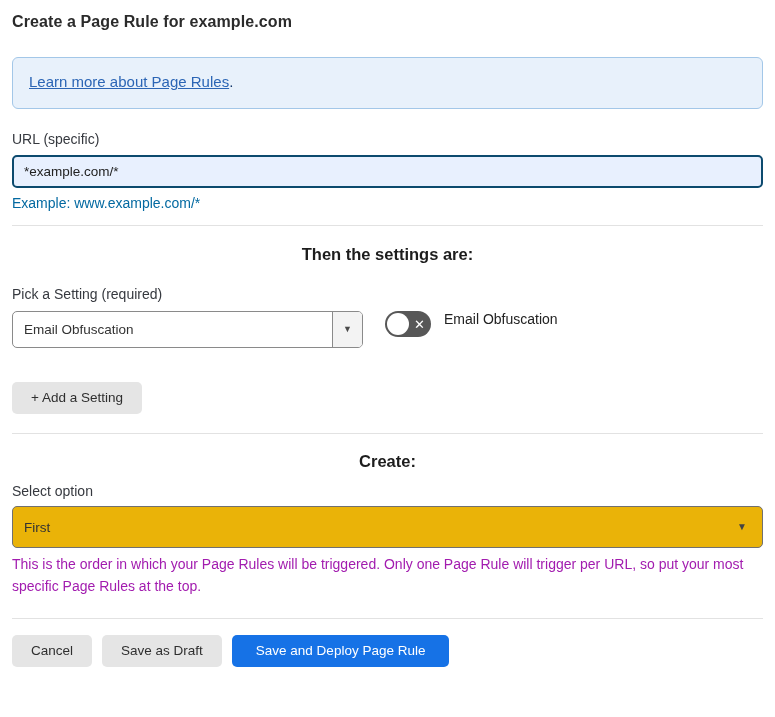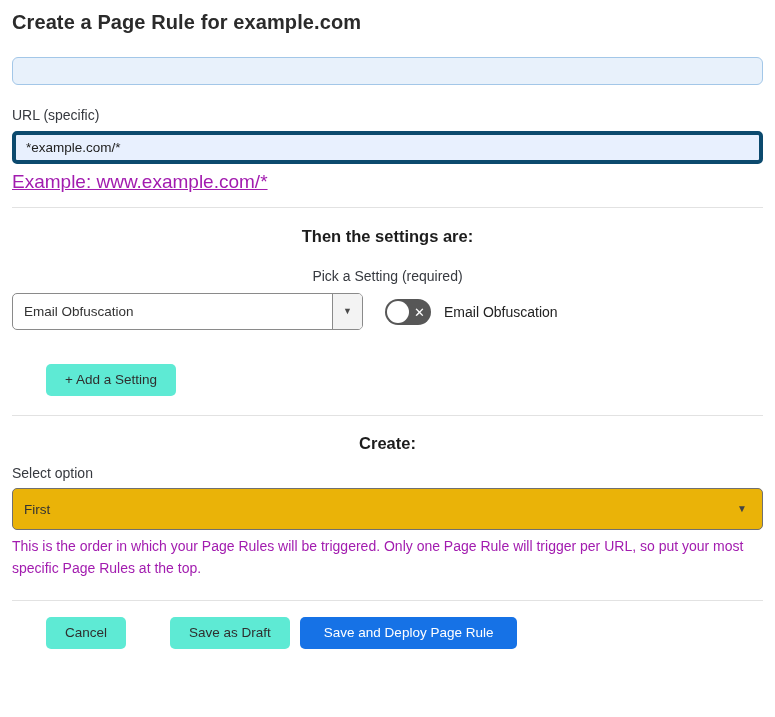--- a/index.html
+++ b/index.html
@@ -7,21 +7,21 @@
   body {
     width: 775px;
     height: 717px;
     font-family: "Liberation Sans", sans-serif;
     color: #2f2f2f;
     padding: 0 12px;
     overflow: hidden;
   }
   .page-title {
     margin-top: 9px;
-    font-size: 20px;
+    font-size: 16px;
     line-height: 26px;
     font-weight: 700;
     color: #2b2b2b;
     letter-spacing: 0.1px;
   }
   .info-box {
     margin-top: 22px;
     background: #e8f1fb;
     border: 1px solid #a3c7e8;
     border-radius: 6px;
@@ -41,50 +41,48 @@
     margin-top: 22px;
     font-size: 14px;
     color: #36393f;
   }
   .url-input {
     display: block;
     width: 100%;
     margin-top: 8px;
     height: 33px;
     background: #e8f0fe;
-    border: 4px solid #0c4a6e;
+    border: 2px solid #0c4a6e;
     border-radius: 5px;
     padding: 0 10px;
     font-family: "Liberation Sans", sans-serif;
     font-size: 13.5px;
     color: #222;
     outline: none;
   }
   .helper-text {
     margin-top: 7px;
-    font-size: 19px;
-    color: #a21caf;
-    text-decoration: underline;
+    font-size: 14px;
+    color: #0369a1;
   }
   .divider {
     border: none;
     border-top: 1px solid #e2e2e2;
     margin-top: 14px;
   }
   .section-heading {
     margin-top: 19px;
     font-size: 16.5px;
     font-weight: 700;
     color: #1d1d1d;
     text-align: center;
   }
   .setting-row {
     margin-top: 9px;
     display: flex;
-    align-items: center;
   }
   .select-box {
     display: flex;
     align-items: stretch;
     width: 351px;
     height: 37px;
     border: 1px solid #8a8a8a;
     border-radius: 5px;
     background: #ffffff;
     cursor: pointer;
@@ -148,21 +146,21 @@
     display: inline-block;
     border: none;
     border-radius: 5px;
     height: 32px;
     padding: 0 19px;
     font-family: "Liberation Sans", sans-serif;
     font-size: 13.5px;
     cursor: pointer;
     line-height: 32px;
   }
-  .btn-gray { background: #5eead4; color: #2f2f2f; margin-left: 34px; }
+  .btn-gray { background: #e5e5e5; color: #2f2f2f; }
   .btn-blue { background: #1672e6; color: #ffffff; padding: 0 24px; }
   .add-setting-btn { margin-top: 34px; }
   .order-select {
     position: relative;
     margin-top: 7px;
     width: 100%;
     height: 42px;
     border: 1px solid #707070;
     border-radius: 5px;
     background: #eab308;
@@ -198,31 +196,32 @@
   .spacer-footer-divider { margin-top: 21px; }
 </style>
 </head>
 <body>
 
 
 
 <h1 class="page-title">Create a Page Rule for example.com</h1>
 
 <div class="info-box">
+  <div><a class="info-link">Learn more about Page Rules</a><span>.</span></div>
 </div>
 
 <label class="field-label">URL (specific)</label>
 <input class="url-input" type="text" value="*example.com/*" style="">
 <div class="helper-text">Example: www.example.com/*</div>
 
 <hr class="divider">
 
 <h2 class="section-heading">Then the settings are:</h2>
 
-<label class="field-label" style="text-align:center;">Pick a Setting (required)</label>
+<label class="field-label" style="">Pick a Setting (required)</label>
 
 <div class="setting-row">
   <div class="select-box">
     <div class="select-value">Email Obfuscation</div>
     <div class="select-arrow-seg">
       <span class="tri">▼</span>
     </div>
   </div>
   <div class="toggle">
     <span class="knob"></span>

